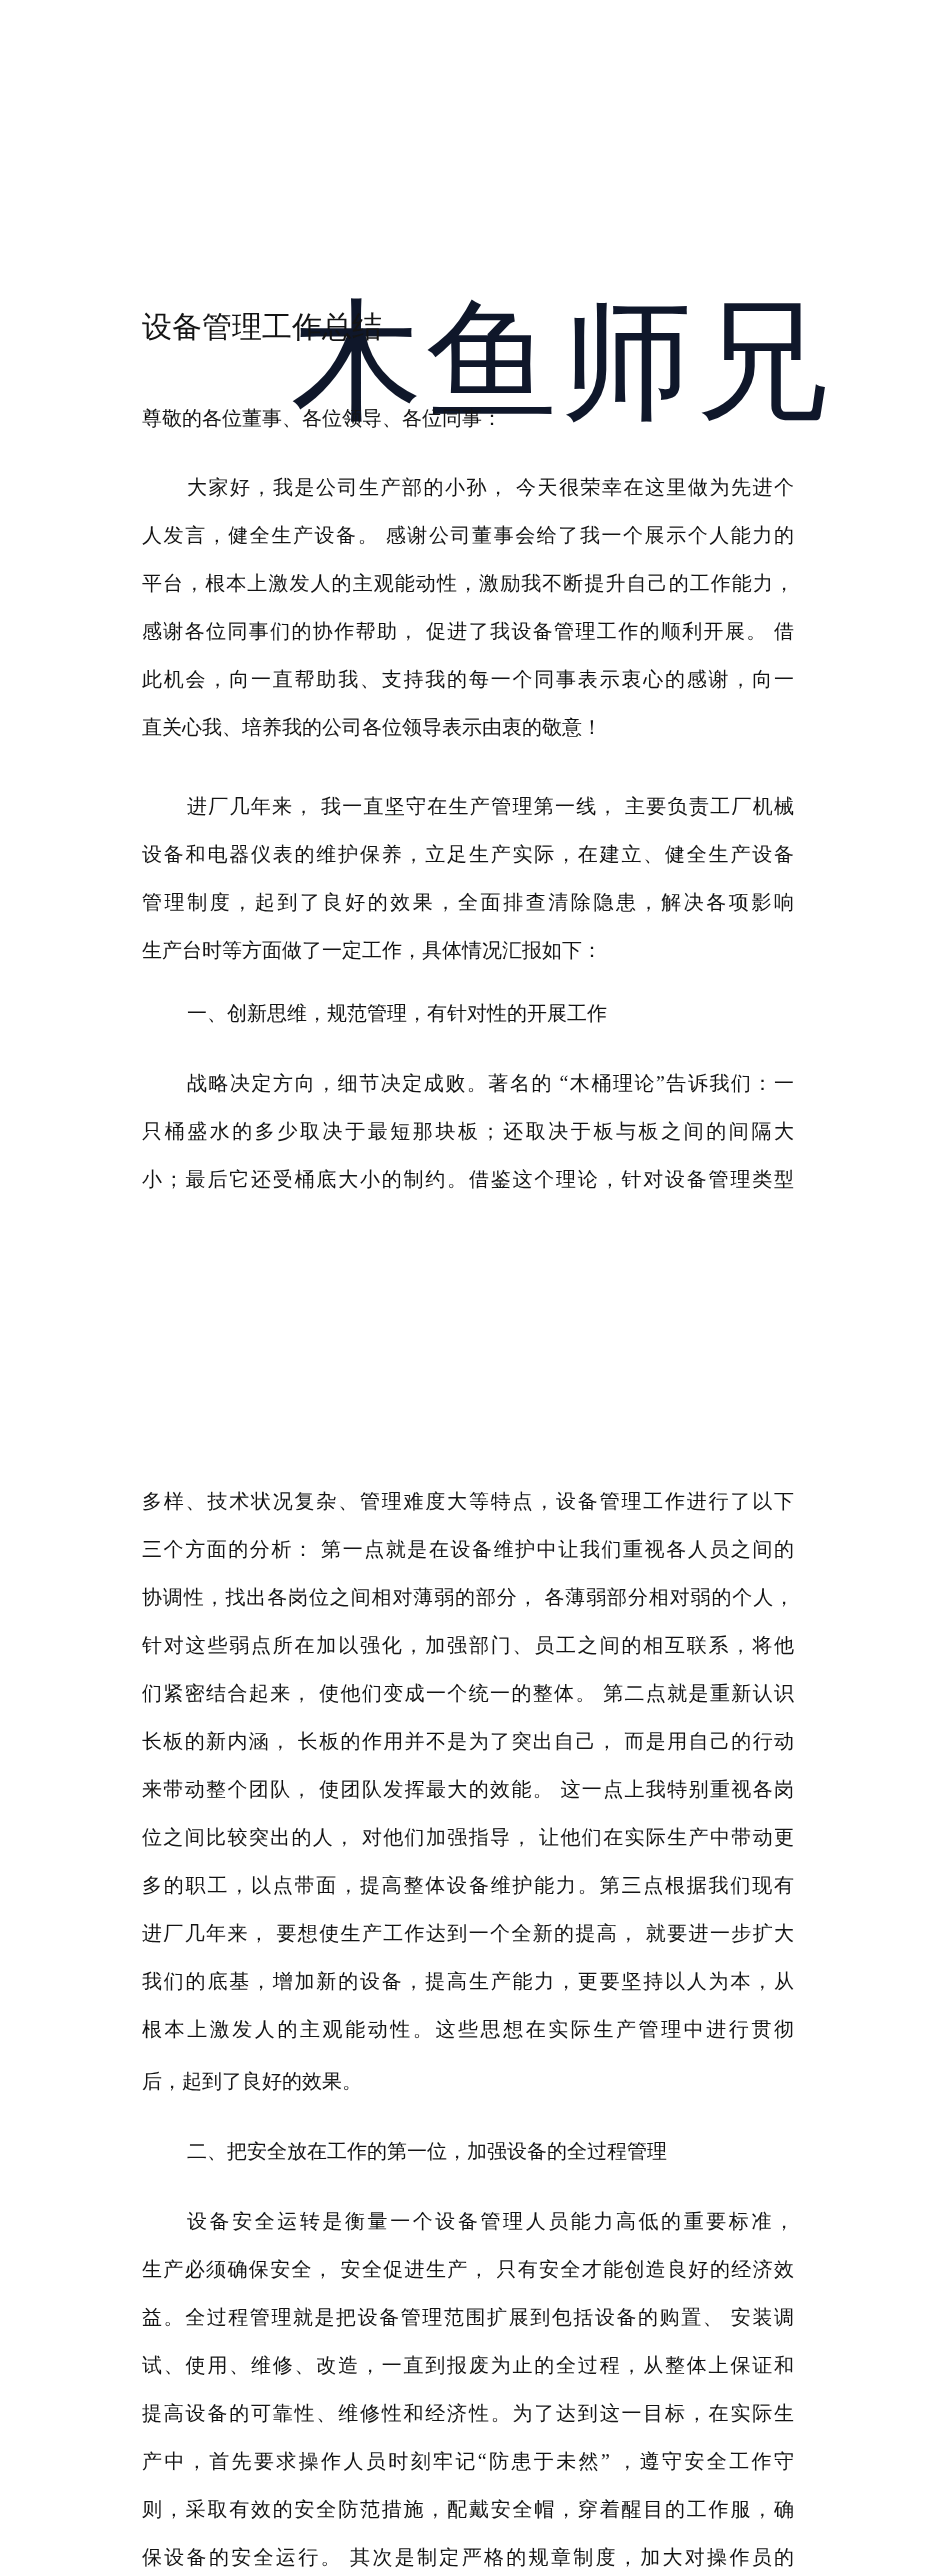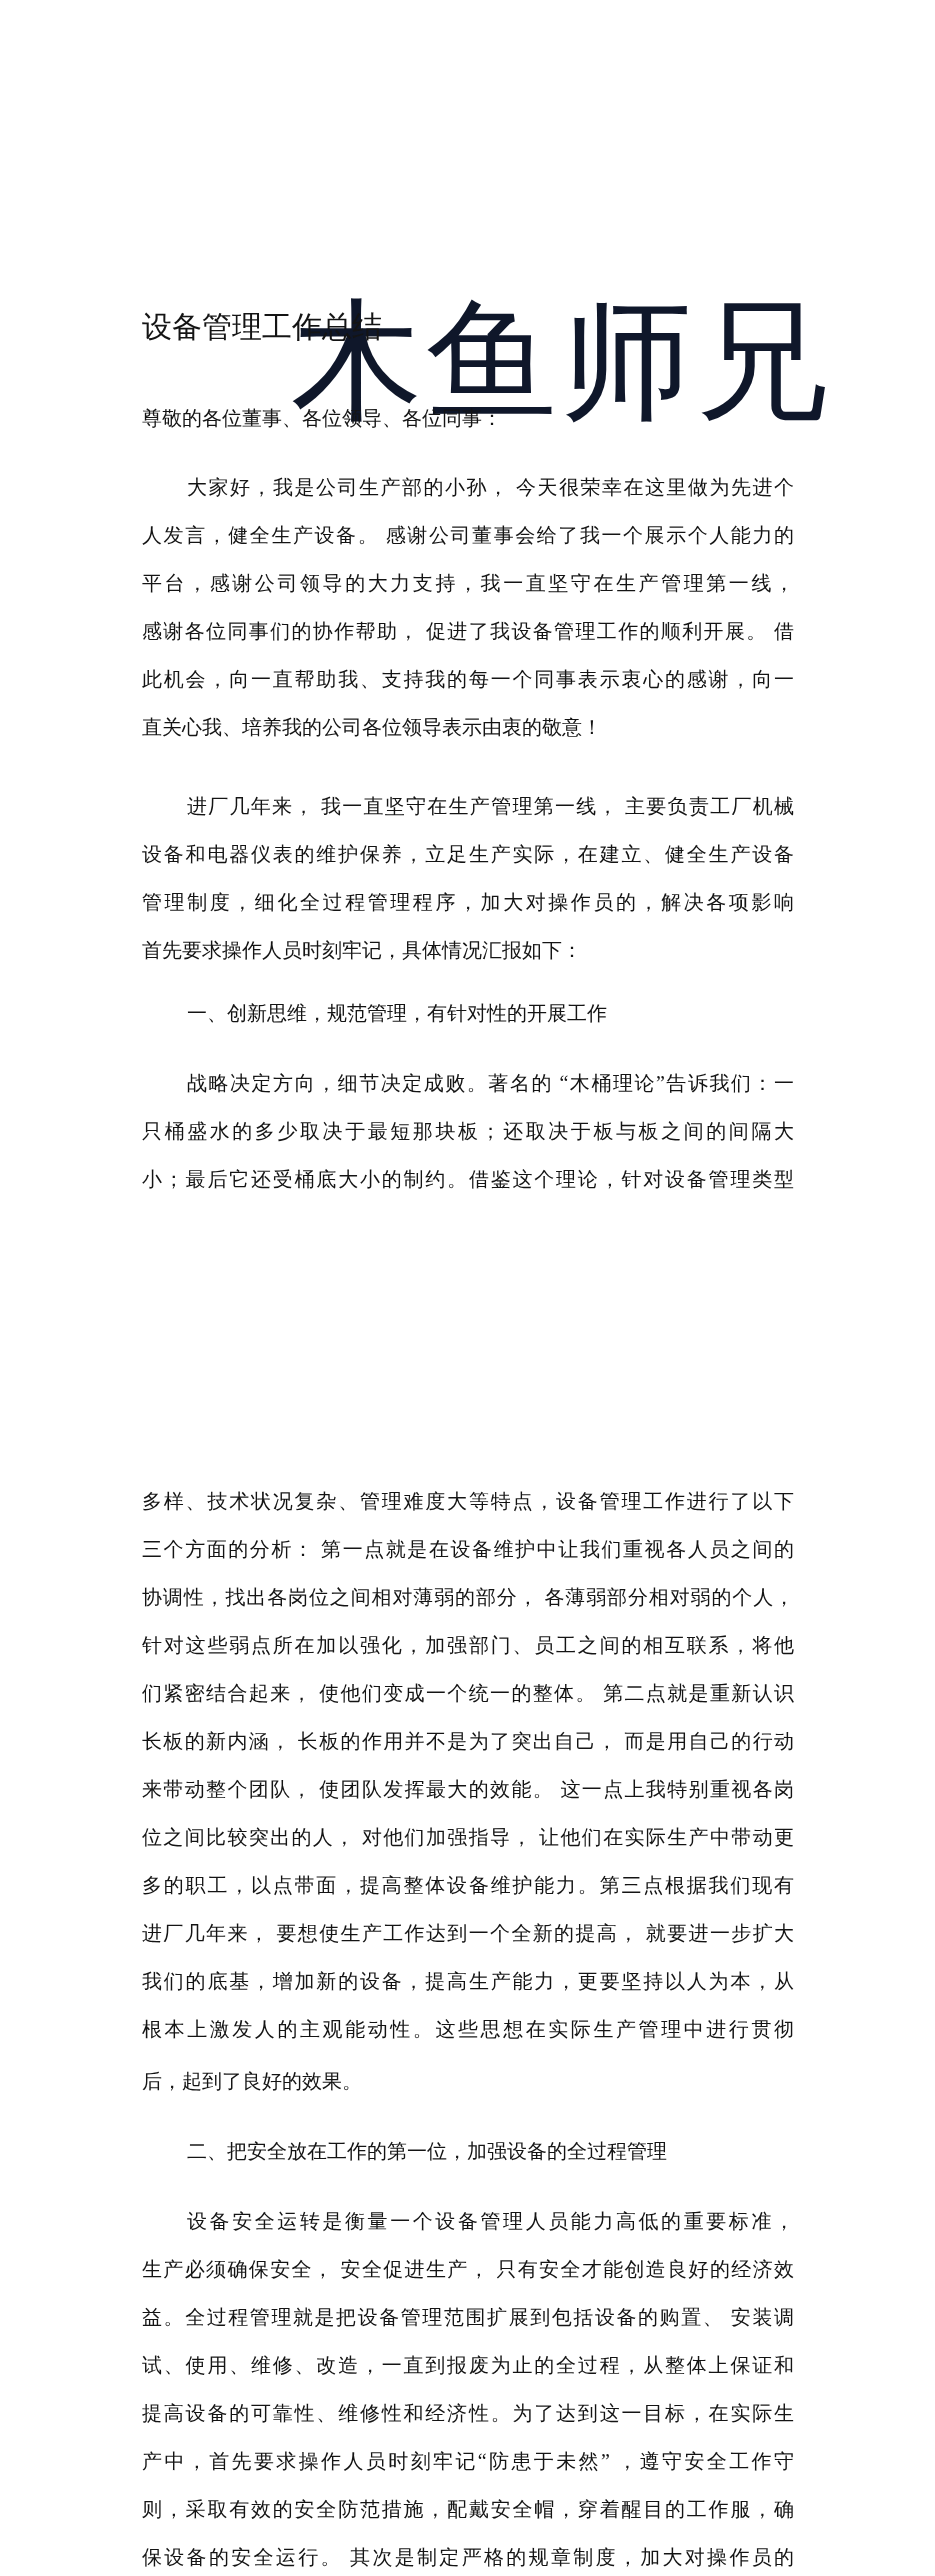--- a/index.html
+++ b/index.html
@@ -54,28 +54,28 @@
 <body>
 
 <div class="watermark">木鱼师兄</div>
 
 <h1 class="doc-title">设备管理工作总结</h1>
 
 <div class="doc-body" id="lines-container">
     <div class="line" style="margin-top: 43px;">尊敬的各位董事、各位领导、各位同事：</div>
     <div class="line fill indent" style="margin-top: 20.5px;">大家好，我是公司生产部的小孙， 今天很荣幸在这里做为先进个</div>
     <div class="line fill">人发言，健全生产设备。 感谢公司董事会给了我一个展示个人能力的</div>
-    <div class="line fill">平台，感谢公司领导的大力支持，我一直坚守在生产管理第一线，</div>
+    <div class="line fill">平台，根本上激发人的主观能动性，激励我不断提升自己的工作能力，</div>
     <div class="line fill">感谢各位同事们的协作帮助， 促进了我设备管理工作的顺利开展。 借</div>
     <div class="line fill">此机会，向一直帮助我、支持我的每一个同事表示衷心的感谢，向一</div>
     <div class="line">直关心我、培养我的公司各位领导表示由衷的敬意！</div>
     <div class="line fill indent" style="margin-top: 31px;">进厂几年来， 我一直坚守在生产管理第一线， 主要负责工厂机械</div>
     <div class="line fill">设备和电器仪表的维护保养，立足生产实际，在建立、健全生产设备</div>
-    <div class="line fill">管理制度，细化全过程管理程序，加大对操作员的，解决各项影响</div>
-    <div class="line">首先要求操作人员时刻牢记，具体情况汇报如下：</div>
+    <div class="line fill">管理制度，起到了良好的效果，全面排查清除隐患，解决各项影响</div>
+    <div class="line">生产台时等方面做了一定工作，具体情况汇报如下：</div>
     <div class="line indent" style="margin-top: 15.7px;">一、创新思维，规范管理，有针对性的开展工作</div>
     <div class="line fill indent" style="margin-top: 22px;">战略决定方向，细节决定成败。著名的 “木桶理论”告诉我们：一</div>
     <div class="line fill">只桶盛水的多少取决于最短那块板；还取决于板与板之间的间隔大</div>
     <div class="line fill">小；最后它还受桶底大小的制约。借鉴这个理论，针对设备管理类型</div>
     <div class="line fill" style="margin-top: 274px;">多样、技术状况复杂、管理难度大等特点，设备管理工作进行了以下</div>
     <div class="line fill">三个方面的分析： 第一点就是在设备维护中让我们重视各人员之间的</div>
     <div class="line fill">协调性，找出各岗位之间相对薄弱的部分， 各薄弱部分相对弱的个人，</div>
     <div class="line fill">针对这些弱点所在加以强化，加强部门、员工之间的相互联系，将他</div>
     <div class="line fill">们紧密结合起来， 使他们变成一个统一的整体。 第二点就是重新认识</div>
     <div class="line fill">长板的新内涵， 长板的作用并不是为了突出自己， 而是用自己的行动</div>

